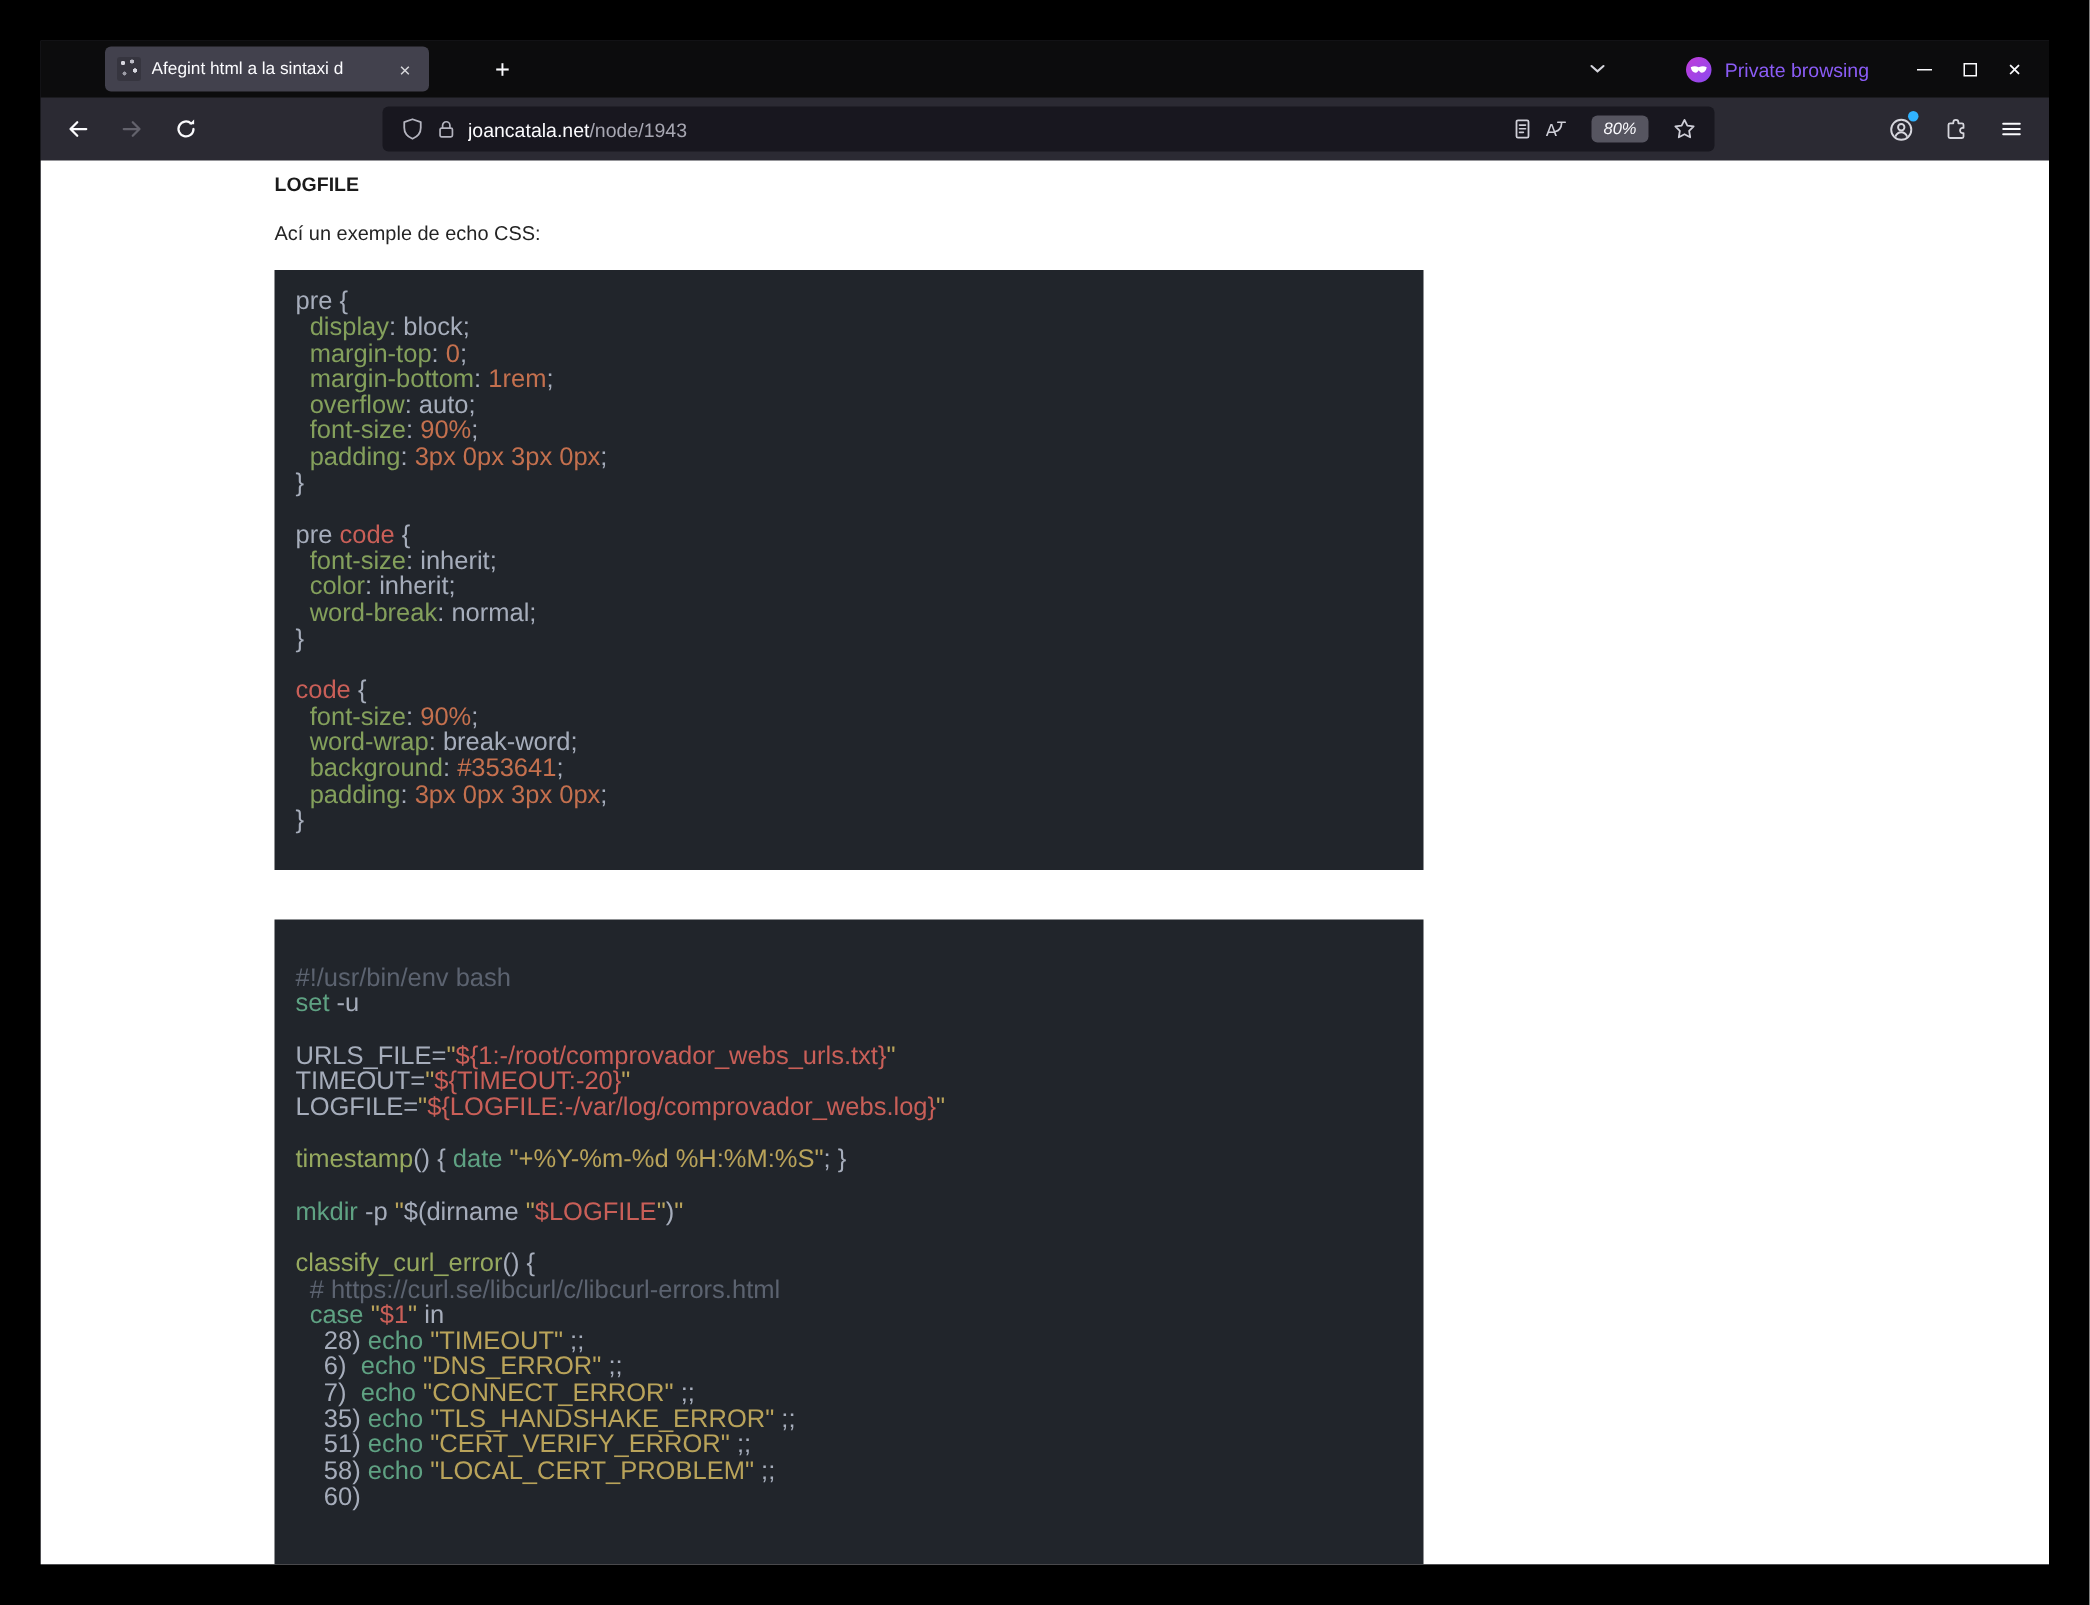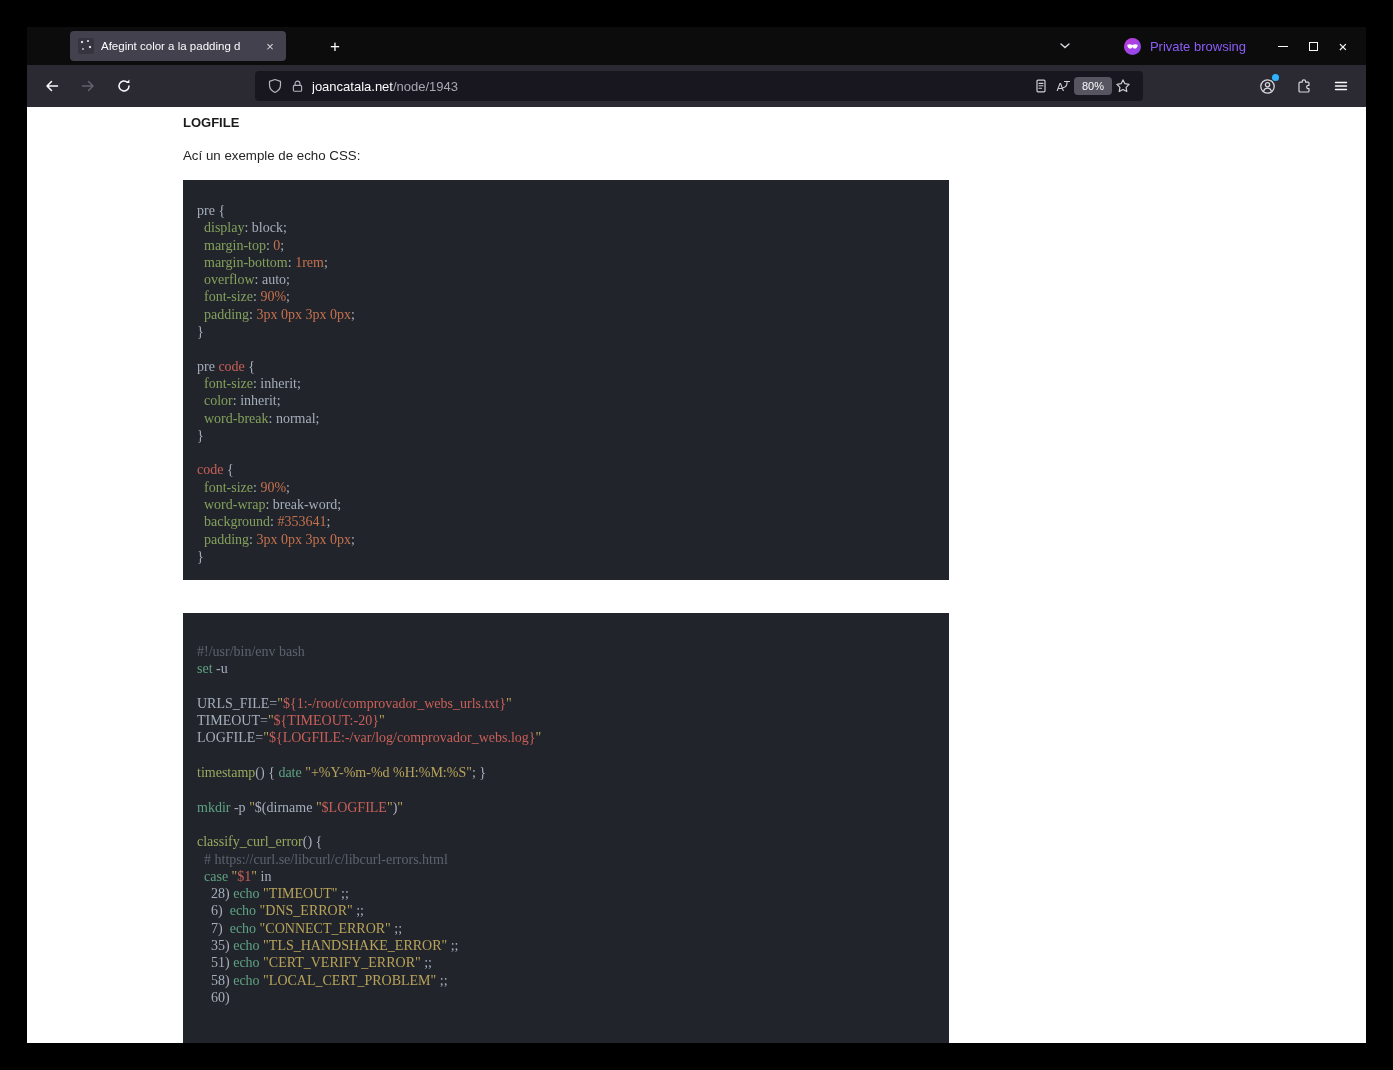--- a/index.html
+++ b/index.html
@@ -39,33 +39,33 @@
   
   .nav-bar { height:42px; background:#2b2a33; display:flex; align-items:center; padding:4px 10px; }
   .nav-btn { width:30px; height:30px; display:flex; align-items:center; justify-content:center; border-radius:4px; flex:0 0 auto; }
   .nav-btn + .nav-btn { margin-left:6px; }
   .url-bar { margin-left:116px; width:888px; height:30px; background:#18171f; border-radius:4px;
              display:flex; align-items:center; padding:0 9px; }
   .url-icon { width:22px; height:22px; display:flex; align-items:center; justify-content:center; flex:0 0 auto; }
   .url-text { margin-left:4px; font-size:13px; white-space:nowrap; overflow:hidden; flex:1; }
   .url-domain { color:#fbfbfe; }
   .url-path { color:#a7a7b2; }
-  .zoom-badge { background:#565560; color:#fbfbfe; font-size:11px; padding:3px 8px; border-radius:4px; margin:0 0; flex:0 0 auto; }
+  .zoom-badge { background:#565560; color:#fbfbfe; font-size:11px; padding:3px 8px; border-radius:4px; margin:0 13px; flex:0 0 auto;font-style:italic; }
   .nav-right { margin-left:auto; display:flex; align-items:center; }
   .nav-right .nav-btn { margin-left:7px; position:relative; }
   .notif-dot { position:absolute; top:3px; right:3px; width:7px; height:7px; border-radius:50%; background:#30b3ff; }
 
   
   .page { position:absolute; top:80px; left:0; right:0; bottom:0; background:#ffffff; overflow:hidden; }
   .content { margin-left:156px; width:766px; }
   .heading { margin:8px 0 0; font-size:13px; font-weight:700; color:#1b1b1b; }
   .para { margin:18px 0 0; font-size:13.3px; color:#242424; }
   .para-js { margin-top:21px; }
-  .codeblock { margin:17px 0 0; background:#21252b; padding:22px 14px 10px 14px; overflow:hidden;
-               font-family:Liberation Serif, serif; font-size:14px; line-height:17.3px; white-space:pre; }
+  .codeblock { margin:17px 0 0; background:#21252b; padding:12px 14px 10px 14px; overflow:hidden;
+               font-family:Liberation Sans, sans-serif; font-size:17px; line-height:17.3px; white-space:pre; }
   .codeblock-css { height:400px; }
   .codeblock-bash { margin-top:33px; padding-top:30px; height:430px; }
   .code-line { height:17.3px; }
   .sg-w { color:#a6adbb; }
   .sg-p { color:#84a05c; }
   .sg-n { color:#c4704e; }
   .sg-r { color:#c95f58; }
   .sg-s { color:#b9a35a; }
   .sg-k { color:#5fa283; }
   .sg-f { color:#96a95f; }
@@ -74,21 +74,21 @@
   svg { display:block; }
 </style>
 </head>
 <body>
 
 <div class="browser-window">
 
   <div class="tab-bar">
     <div class="tab">
       <span class="favicon"></span>
-      <span class="tab-title">Afegint color a la padding d</span>
+      <span class="tab-title">Afegint html a la sintaxi d</span>
       <span class="tab-close">×</span>
     </div>
     <div class="new-tab">+</div>
 
     <div class="tabbar-right">
       <div class="chevron-btn">
         <svg width="16" height="16" viewBox="0 0 16 16">
             <path d="M4 6l4 3.6L12 6" fill="none" stroke="#d6d6dd" stroke-width="1.4" stroke-linecap="round"></path>
           </svg>
       </div>

